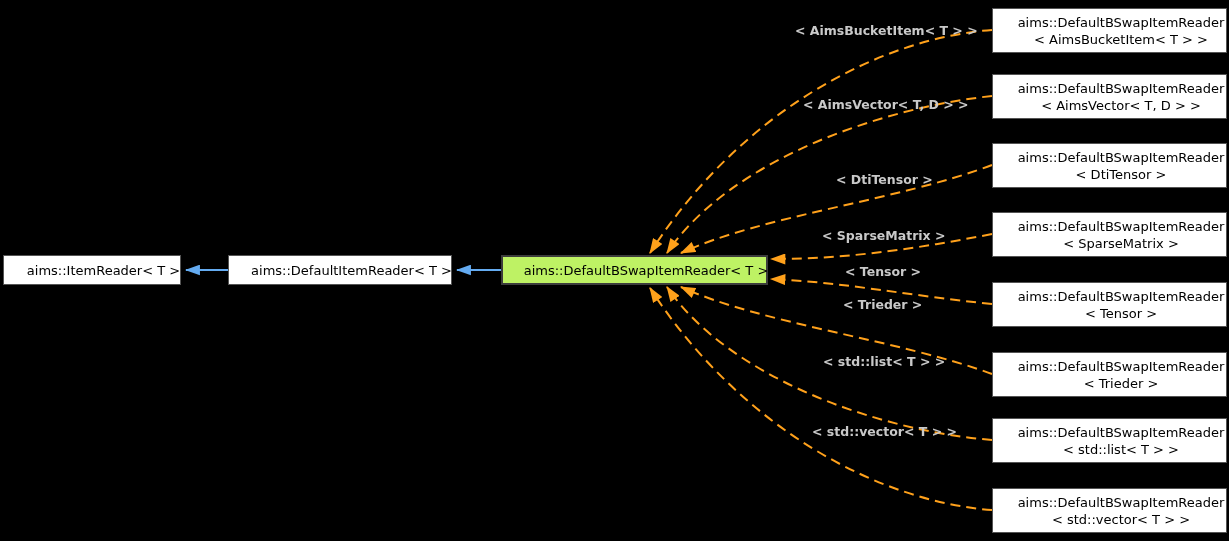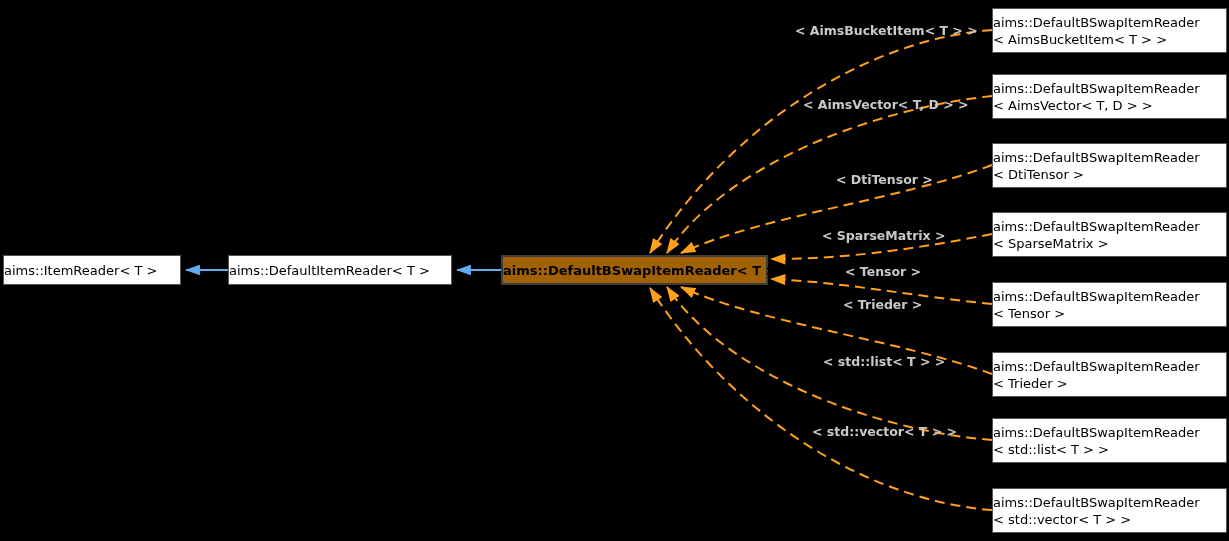--- a/index.html
+++ b/index.html
@@ -9,34 +9,34 @@
     background:#000;
     font-family:"DejaVu Sans","Liberation Sans",sans-serif;
     overflow:hidden;
   }
   #edges{position:absolute;left:0;top:0;width:1229px;height:541px;}
   .node{
     position:absolute;
     background:#ffffff;
     border:1.5px solid #545454;
     color:#000;
-    display:flex;flex-direction:column;align-items:flex-start;justify-content:center;
+    display:flex;flex-direction:column;align-items:center;justify-content:center;
     font-size:13px;line-height:17px;
     text-align:center;white-space:nowrap;
     box-sizing:border-box;
     cursor:pointer;
+    padding-left:23px;
   }
   .node-single{height:30px;top:255px;}
   .node-spec{left:992px;width:235px;height:45px;}
   .node-current{
     left:501px;width:267px;
-    background:#a16207;
+    background:#bef264;
     border:2px solid #3c3c3c;
     cursor:default;
-    font-weight:bold;
   }
   #node-base{left:3px;width:178px;}
   #node-middle{left:228px;width:224px;}
   .edge-label{
     position:absolute;
     color:#c9c9c9;
     font-size:12.5px;
     font-weight:600;
     white-space:nowrap;
   }

